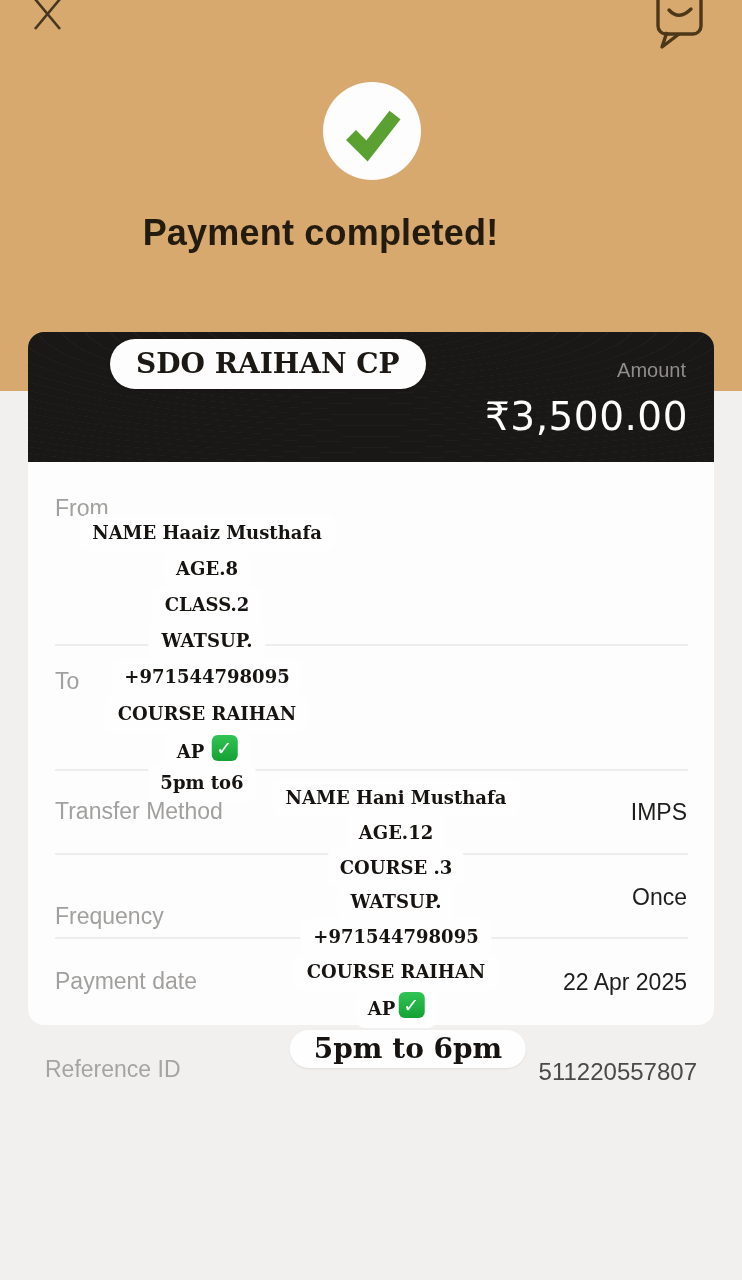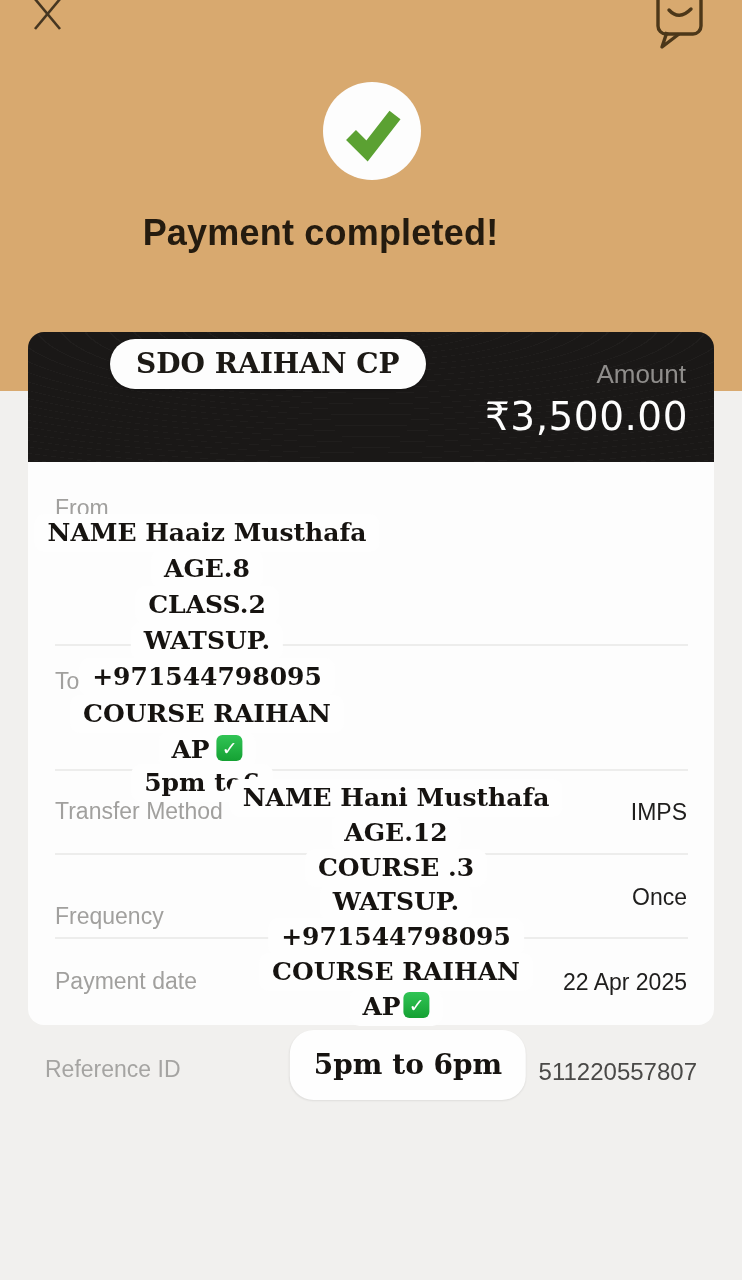--- a/index.html
+++ b/index.html
@@ -31,21 +31,21 @@
     background-color:#1a1817;
     background-image:repeating-radial-gradient(ellipse 150px 34px at 50% -10px,rgba(255,255,255,.028) 0 2px,transparent 2px 24px);
   }
   .payee-pill{
     position:absolute;left:82px;top:7px;height:50px;line-height:50px;
     padding:0 26px;border-radius:26px;background:#fdfdfd;
     font-family:"DejaVu Serif","Liberation Serif",serif;
     font-weight:700;font-size:28px;color:#1c1915;white-space:nowrap;
     box-shadow:0 1px 3px rgba(0,0,0,.25);
   }
-  .amount-label{position:absolute;right:28px;top:27px;font-size:26px;color:#8f8d8b;}
+  .amount-label{position:absolute;right:28px;top:27px;font-size:20px;color:#8f8d8b;}
   .amount-value{
     position:absolute;right:26px;top:62px;font-size:39px;font-weight:500;color:#fdfdfd;
     font-family:"DejaVu Sans","Liberation Sans",sans-serif;letter-spacing:.5px;
   }
 
   
   .card-white{
     position:absolute;left:28px;top:462px;width:686px;height:563px;
     background:#fdfdfd;border-radius:0 0 16px 16px;
   }
@@ -58,24 +58,24 @@
 
   
   .ref-label{position:absolute;left:45px;top:1056px;font-size:23px;color:#a5a4a2;text-align:right;}
   .ref-value{position:absolute;right:45px;top:1058px;font-size:24px;color:#4a4947;}
 
   
   .note-line{
     position:absolute;transform:translateX(-50%);
     background:#fefefe;border-radius:10px;padding:4px 13px;
     font-family:"DejaVu Serif","Liberation Serif",serif;font-weight:700;
-    font-size:25px;color:#161310;white-space:nowrap;line-height:30px;
+    font-size:18px;color:#161310;white-space:nowrap;line-height:30px;
   }
   .note-pill{
-    border-radius:24px;padding:19px 24px;font-size:28px;line-height:32px;
+    border-radius:24px;padding:3px 24px;font-size:28px;line-height:32px;
     box-shadow:0 1px 2px rgba(0,0,0,.08);
   }
   .check-badge{
     display:inline-block;width:26px;height:26px;border-radius:6px;
     background:linear-gradient(#31c455,#15a133);
     vertical-align:-3px;position:relative;margin-left:7px;
   }
   .check-badge::before{
     content:"\2713";position:absolute;left:0;top:0;width:26px;height:26px;
     line-height:26px;text-align:center;color:#fff;font-size:19px;font-weight:700;

